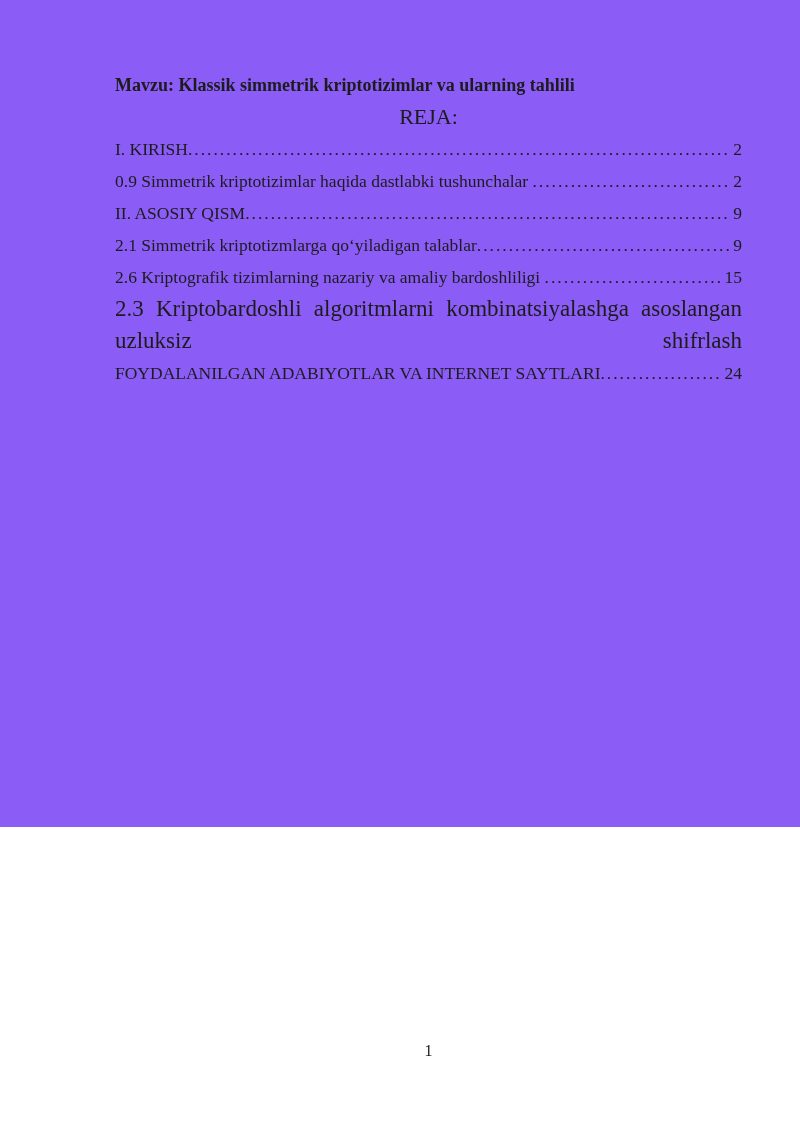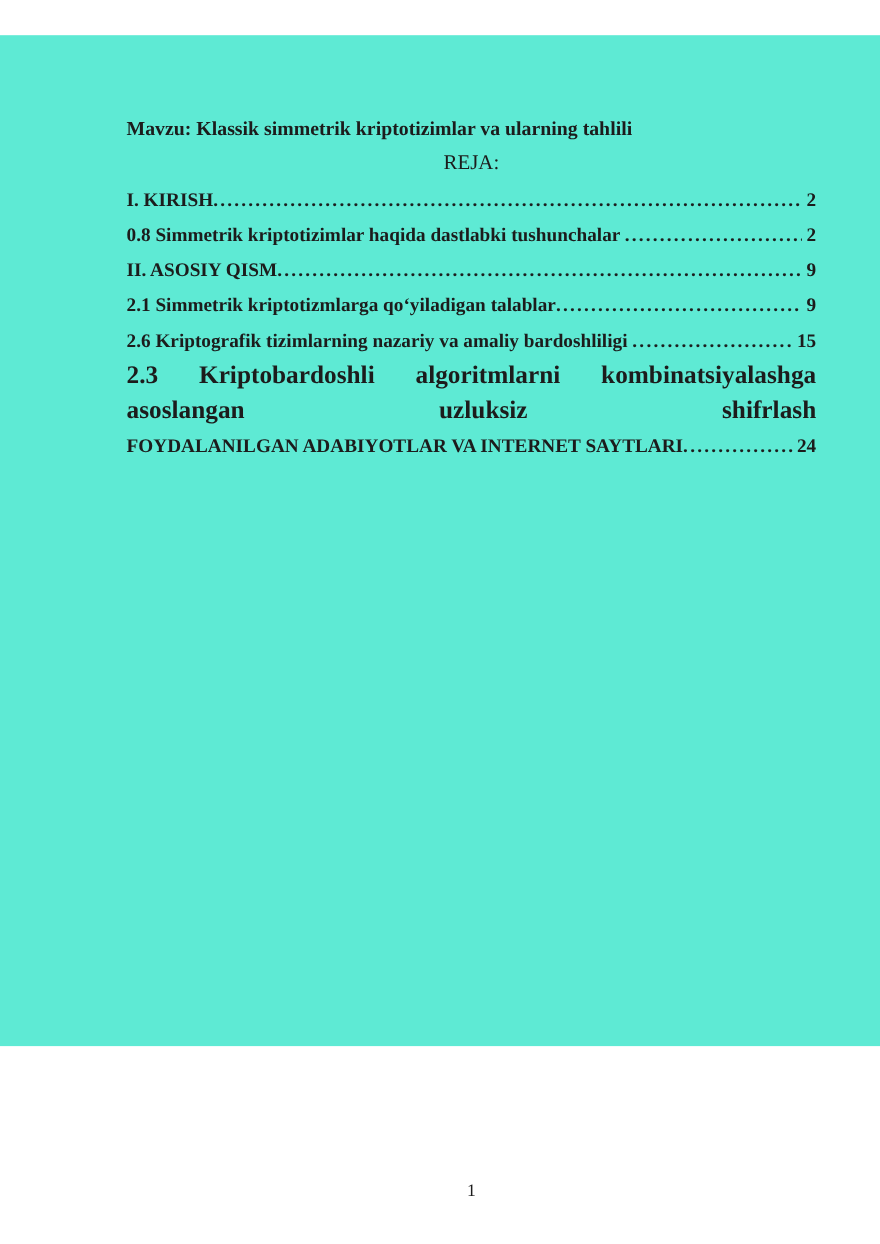--- a/index.html
+++ b/index.html
@@ -6,37 +6,36 @@
   html, body {
     width: 800px;
     height: 1131px;
     background: #ffffff;
     font-family: "Liberation Serif", "DejaVu Serif", serif;
     color: #1c1c1c;
   }
   .page {
     position: relative;
     width: 800px;
-    height: 919px;
-    background: #5eead4;
+    height: 827px;
+    background: #8b5cf6;
     padding: 69px 58px 0 115px;
-    margin-top: 32px;
   }
   .doc-title {
     font-weight: bold;
     font-size: 18px;
     line-height: 32px;
     white-space: nowrap;
   }
   .toc-heading {
-    font-size: 19px;
+    font-size: 22px;
     line-height: 32px;
     text-align: center;
   }
-  .toc { width: 100%; font-weight: bold; }
+  .toc { width: 100%; }
   .toc-row {
     display: flex;
     align-items: baseline;
     font-size: 17.5px;
     line-height: 32px;
     width: 100%;
   }
   .toc-text {
     white-space: pre;
     flex: 0 0 auto;
@@ -88,21 +87,21 @@
 
   <div class="toc">
 
     <div class="toc-row">
       <span class="toc-text">I. KIRISH</span>
       <span class="leader"></span>
       <span class="toc-page">2</span>
     </div>
 
     <div class="toc-row">
-      <span class="toc-text">0.8 Simmetrik kriptotizimlar haqida dastlabki tushunchalar </span>
+      <span class="toc-text">0.9 Simmetrik kriptotizimlar haqida dastlabki tushunchalar </span>
       <span class="leader"></span>
       <span class="toc-page">2</span>
     </div>
 
 
     <div class="toc-row">
       <span class="toc-text">II. ASOSIY QISM</span>
       <span class="leader"></span>
       <span class="toc-page">9</span>
     </div>

